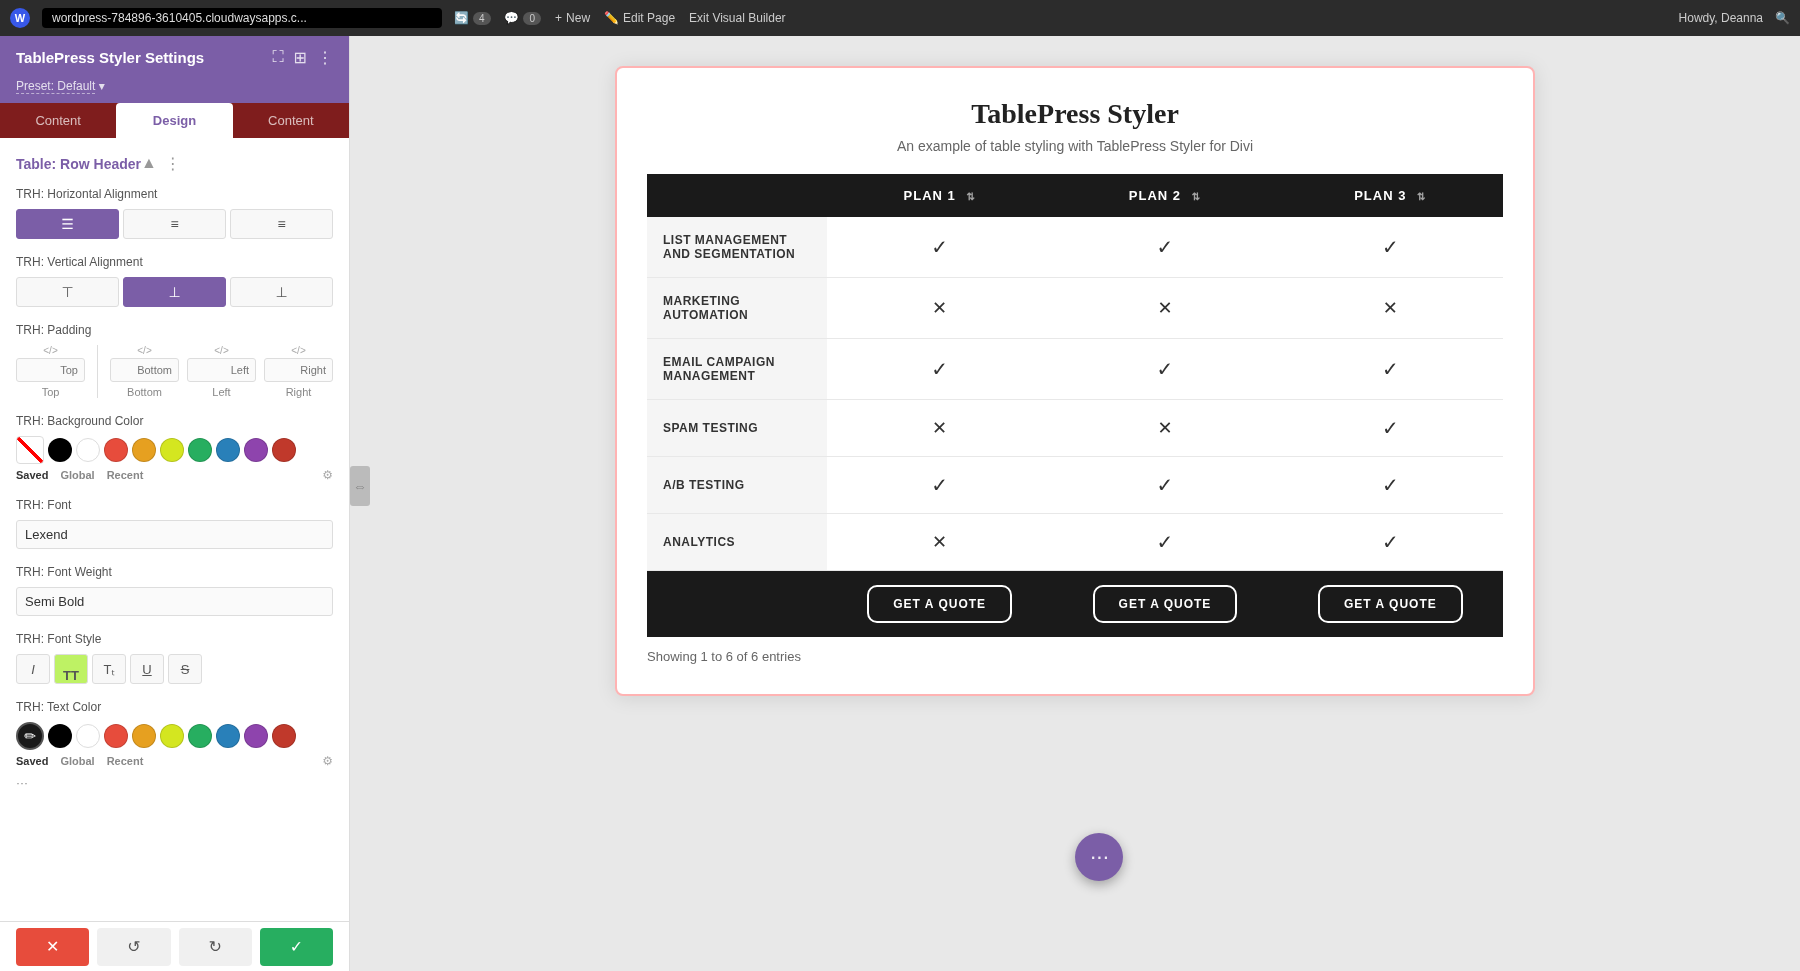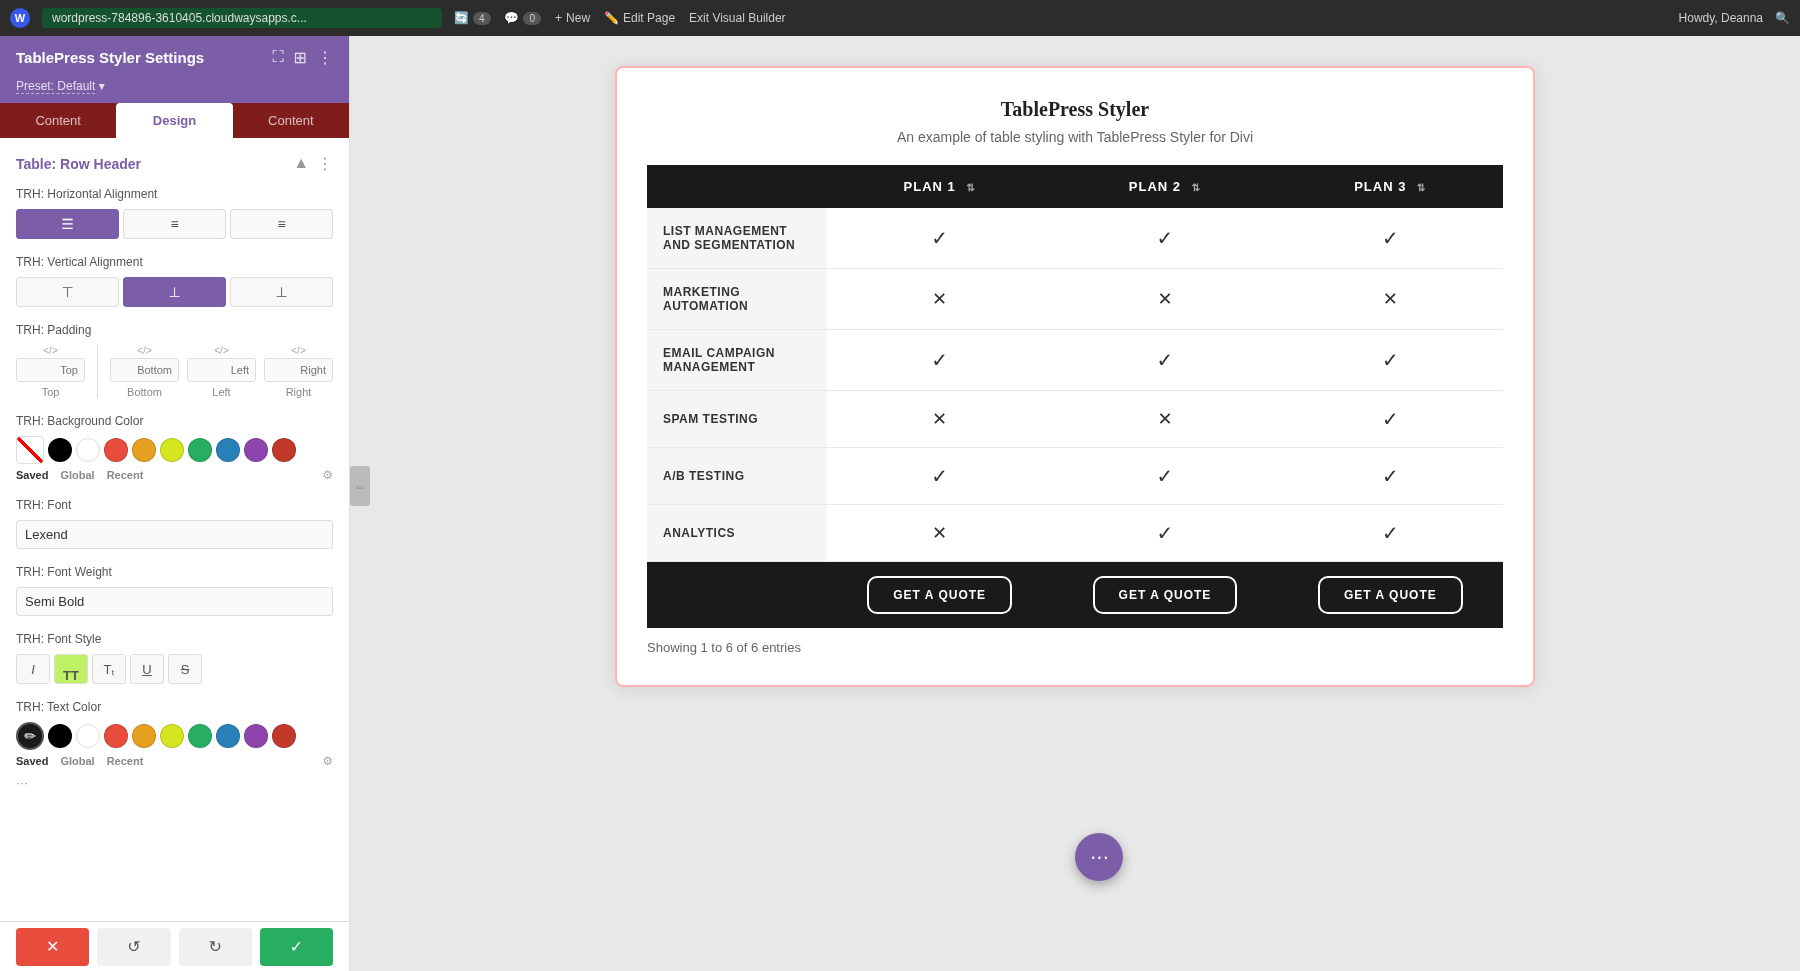--- a/index.html
+++ b/index.html
@@ -18,21 +18,21 @@
       font-size: 12px;
     }
     .browser-bar .wp-icon {
       width: 20px; height: 20px;
       background: #3858e9;
       border-radius: 50%;
       display: flex; align-items: center; justify-content: center;
       color: white; font-size: 11px; font-weight: bold; flex-shrink: 0;
     }
     .browser-bar .url-bar {
-      background: #14532d;
+      background: #000000;
       border-radius: 4px;
       padding: 3px 10px;
       color: #ddd;
       font-size: 12px;
       flex: 1;
       max-width: 400px;
     }
     .browser-bar .nav-items {
       display: flex; align-items: center; gap: 14px;
     }
@@ -122,21 +122,21 @@
     }
 
     .sidebar-content {
       padding: 16px;
       flex: 1;
     }
 
     .section-header {
       display: flex;
       align-items: center;
-      justify-content: space-between;
+      justify-content: flex-start;
       margin-bottom: 14px;
     }
     .section-title {
       color: #7b5ea7;
       font-size: 14px;
       font-weight: 600;
     }
     .section-icons {
       display: flex; gap: 8px; color: #999;
     }
@@ -320,21 +320,21 @@
       background: white;
       border-radius: 8px;
       border: 2px solid #ffb3b3;
       padding: 30px;
       width: 920px;
       box-shadow: 0 2px 20px rgba(0,0,0,0.1);
     }
 
     .table-title {
       text-align: center;
-      font-size: 20px;
+      font-size: 28px;
       font-weight: 700;
       color: #222;
       margin-bottom: 8px;
       font-family: Georgia, serif;
     }
 
     .table-subtitle {
       text-align: center;
       font-size: 14px;
       color: #666;

